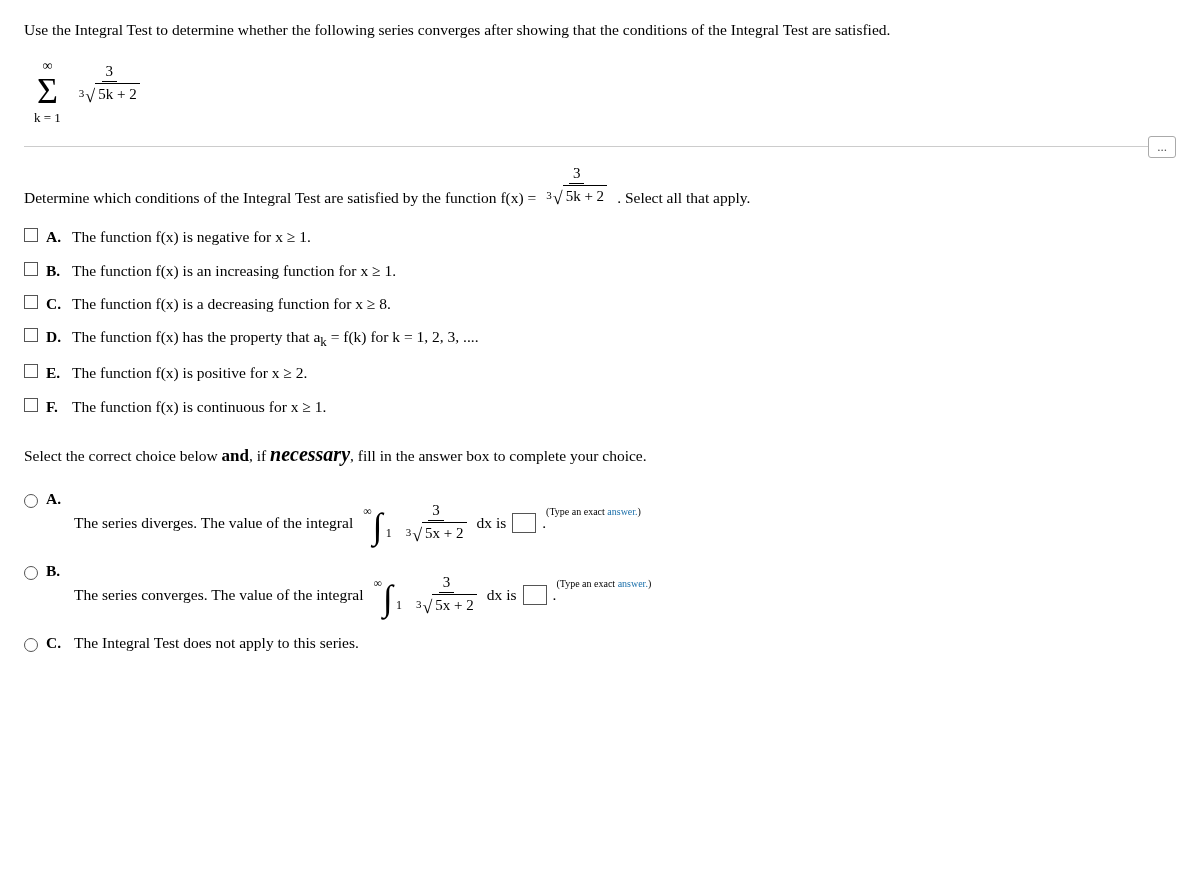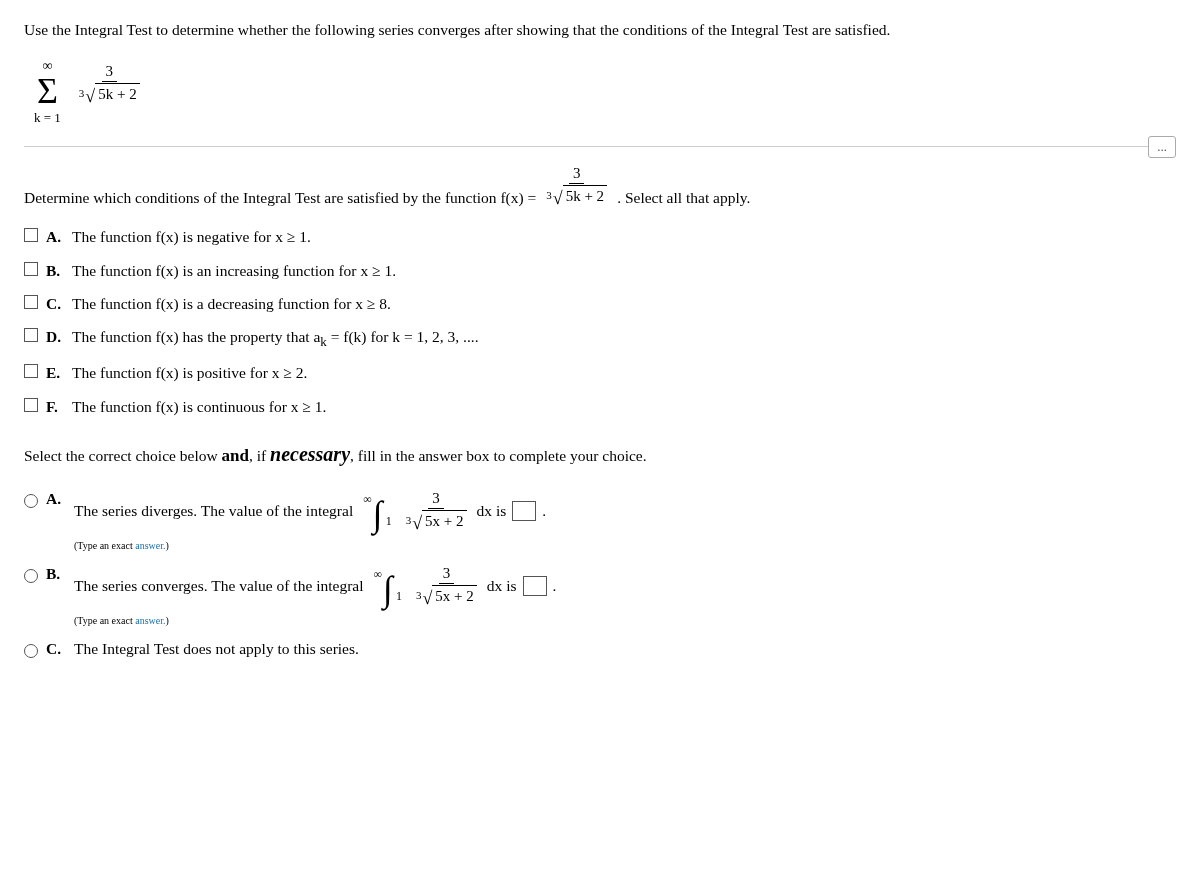--- a/index.html
+++ b/index.html
@@ -132,21 +132,21 @@
       flex-shrink: 0;
       margin-top: 4px;
     }
     .answer-letter {
       font-weight: bold;
       margin-right: 8px;
       min-width: 20px;
     }
     .answer-content {
       display: flex;
-      flex-direction: column;
+      margin-top: 12px;
     }
     .answer-line {
       display: flex;
       align-items: center;
       flex-wrap: wrap;
       gap: 6px;
       margin-bottom: 4px;
     }
     .type-exact {
       font-size: 10px;

